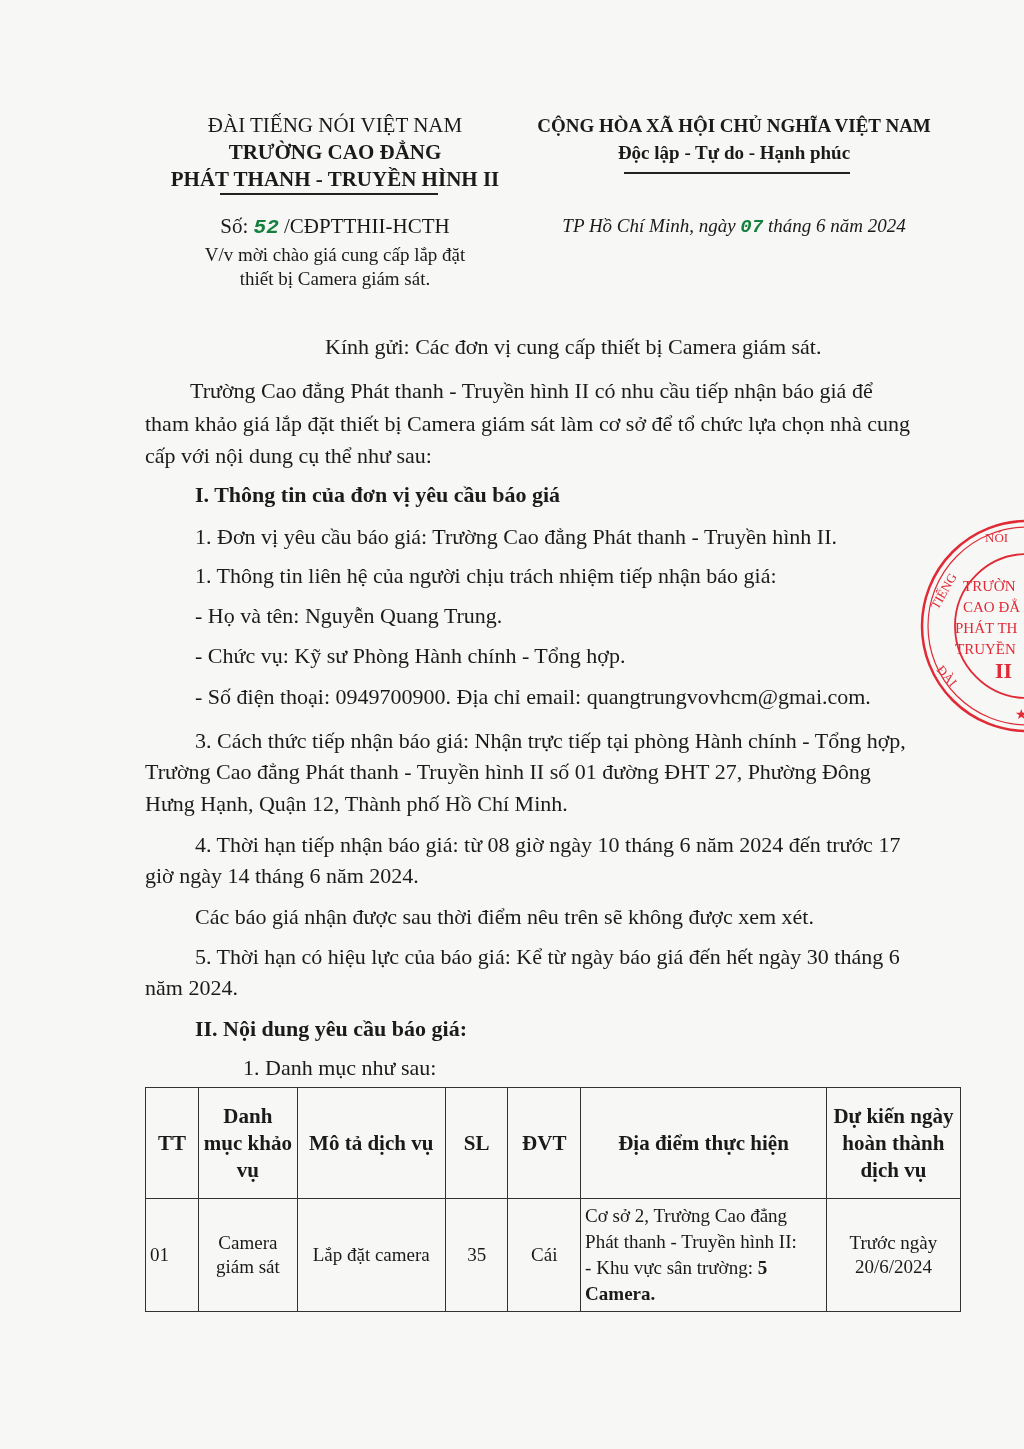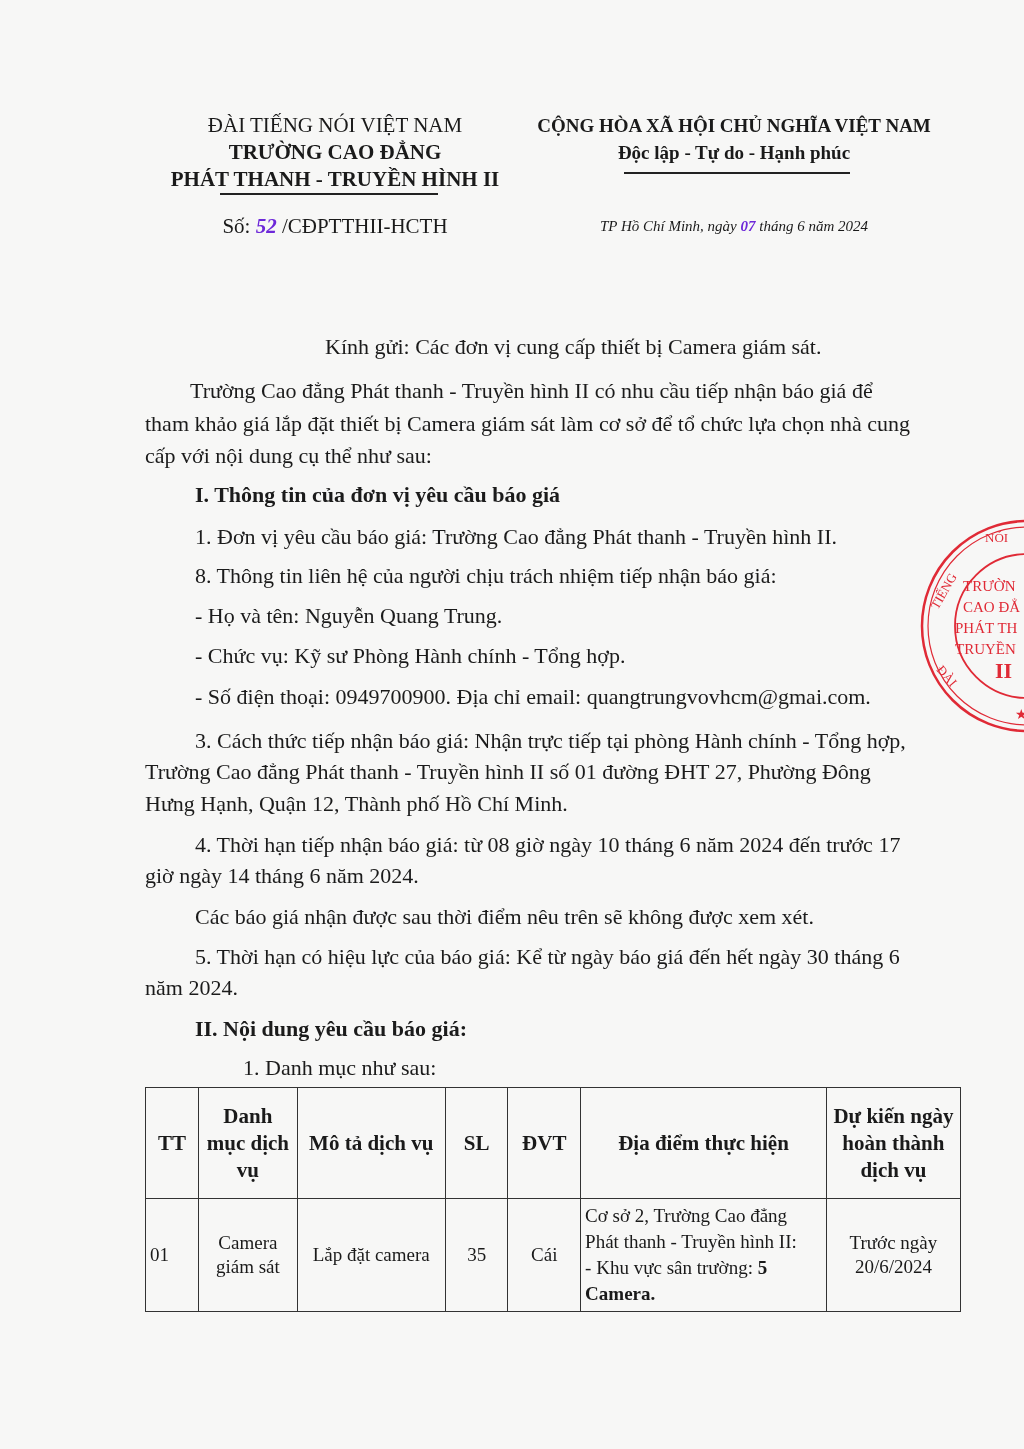--- a/index.html
+++ b/index.html
@@ -9,30 +9,30 @@
     position: relative;
     overflow: hidden;
     font-family: "Liberation Serif", "DejaVu Serif", serif;
     color: #1a1a1a;
   }
   .page { position: absolute; left: 0; top: 16px; width: 1024px; height: 1449px; padding-left: 24px; }
   .abs { position: absolute; white-space: nowrap; }
   .c { text-align: center; }
   .b { font-weight: bold; }
   .i { font-style: italic; }
-  .hw { color: #6d28d9; font-family: Liberation Serif, serif; font-style: italic; font-weight: bold; }
+  .hw { color: #15803d; font-family: Liberation Mono, monospace; font-style: italic; font-weight: bold; }
 
   .hdr-left { left: 140px; top: 96px; width: 390px; font-size: 21px; line-height: 27px; }
   .hdr-right { left: 506px; top: 96px; width: 456px; font-size: 19px; line-height: 27px; }
   .uline1 { position: absolute; left: 220px; top: 177px; width: 218px; height: 1.6px; background: #222; }
   .uline2 { position: absolute; left: 624px; top: 156px; width: 226px; height: 1.6px; background: #222; }
 
   .so { left: 140px; top: 197px; width: 390px; font-size: 21px; line-height: 26px; }
   .vv { left: 140px; top: 227px; width: 390px; font-size: 19px; line-height: 24px; }
-  .date { left: 514px; top: 197px; width: 440px; font-size: 15px; line-height: 26px; }
+  .date { left: 514px; top: 197px; width: 440px; font-size: 19px; line-height: 26px; }
 
   .body-text {
     position: absolute; left: 145px; width: 820px;
     font-family: "Liberation Sans Narrow", "Liberation Serif", serif;
     font-size: 21px; line-height: 29px; color: #1b1b1b;
   }
   .jline { position: absolute; white-space: nowrap; font-size: 22px; }
 
   table.svc {
     position: absolute; left: 145px; top: 1071px; width: 816px;
@@ -64,35 +64,39 @@
     <div>CỘNG HÒA XÃ HỘI CHỦ NGHĨA VIỆT NAM</div>
     <div>Độc lập - Tự do - Hạnh phúc</div>
   </div>
   <div class="uline2"></div>
 
   <div class="abs c so">
     <span>Số:</span>
     <span class="hw">52</span>
     <span>/CĐPTTHII-HCTH</span>
   </div>
+  <div class="abs c vv">
+    <div>V/v mời chào giá cung cấp lắp đặt</div>
+    <div>thiết bị Camera giám sát.</div>
+  </div>
 
   <div class="abs c i date">
     <span>TP Hồ Chí Minh, ngày</span>
     <span class="hw">07</span>
     <span>tháng 6 năm 2024</span>
   </div>
 
   <div class="body-text" style="top:0;">
     <div class="jline" style="left:180px; top:316px;">Kính gửi: Các đơn vị cung cấp thiết bị Camera giám sát.</div>
     <div class="jline" style="left:45px; top:360px;">Trường Cao đẳng Phát thanh - Truyền hình II có nhu cầu tiếp nhận báo giá để</div>
     <div class="jline" style="left:0; top:393px;">tham khảo giá lắp đặt thiết bị Camera giám sát làm cơ sở để tổ chức lựa chọn nhà cung</div>
     <div class="jline" style="left:0; top:425px;">cấp với nội dung cụ thể như sau:</div>
     <div class="jline b" style="left:50px; top:464px;">I. Thông tin của đơn vị yêu cầu báo giá</div>
     <div class="jline" style="left:50px; top:506px;">1. Đơn vị yêu cầu báo giá: Trường Cao đẳng Phát thanh - Truyền hình II.</div>
-    <div class="jline" style="left:50px; top:545px;">8. Thông tin liên hệ của người chịu trách nhiệm tiếp nhận báo giá:</div>
+    <div class="jline" style="left:50px; top:545px;">1. Thông tin liên hệ của người chịu trách nhiệm tiếp nhận báo giá:</div>
     <div class="jline" style="left:50px; top:585px;">-  Họ và tên: Nguyễn Quang Trung.</div>
     <div class="jline" style="left:50px; top:625px;">-  Chức vụ: Kỹ sư Phòng Hành chính - Tổng hợp.</div>
     <div class="jline" style="left:50px; top:666px;">-  Số điện thoại: 0949700900.  Địa chỉ email: quangtrungvovhcm@gmai.com.</div>
     <div class="jline" style="left:50px; top:710px;">3. Cách thức tiếp nhận báo giá: Nhận trực tiếp tại phòng Hành chính - Tổng hợp,</div>
     <div class="jline" style="left:0; top:741px;text-align:center;">Trường Cao đẳng Phát thanh - Truyền hình II số 01 đường ĐHT 27, Phường Đông</div>
     <div class="jline" style="left:0; top:773px;">Hưng Hạnh, Quận 12, Thành phố Hồ Chí Minh.</div>
     <div class="jline" style="left:50px; top:814px;">4. Thời hạn tiếp nhận báo giá: từ 08 giờ ngày 10 tháng 6 năm 2024 đến trước 17</div>
     <div class="jline" style="left:0; top:845px;">giờ ngày 14 tháng 6 năm 2024.</div>
     <div class="jline" style="left:50px; top:886px;">Các báo giá nhận được sau thời điểm nêu trên sẽ không được xem xét.</div>
     <div class="jline" style="left:50px; top:926px;">5. Thời hạn có hiệu lực của báo giá: Kể từ ngày báo giá đến hết ngày 30 tháng 6</div>
@@ -107,21 +111,21 @@
         <col style="width:96px">
         <col style="width:145px">
         <col style="width:61px">
         <col style="width:71px">
         <col style="width:240px">
         <col style="width:131px">
     </colgroup>
     <tbody>
         <tr>
       <th>TT</th>
-      <th>Danh mục dịch vụ</th>
+      <th>Danh mục khảo vụ</th>
       <th>Mô tả dịch vụ</th>
       <th>SL</th>
       <th>ĐVT</th>
       <th>Địa điểm thực hiện</th>
       <th>Dự kiến ngày hoàn thành dịch vụ</th>
     </tr>
     <tr>
       <td>01</td>
       <td class="c">Camera giám sát</td>
       <td class="c">Lắp đặt camera</td>

